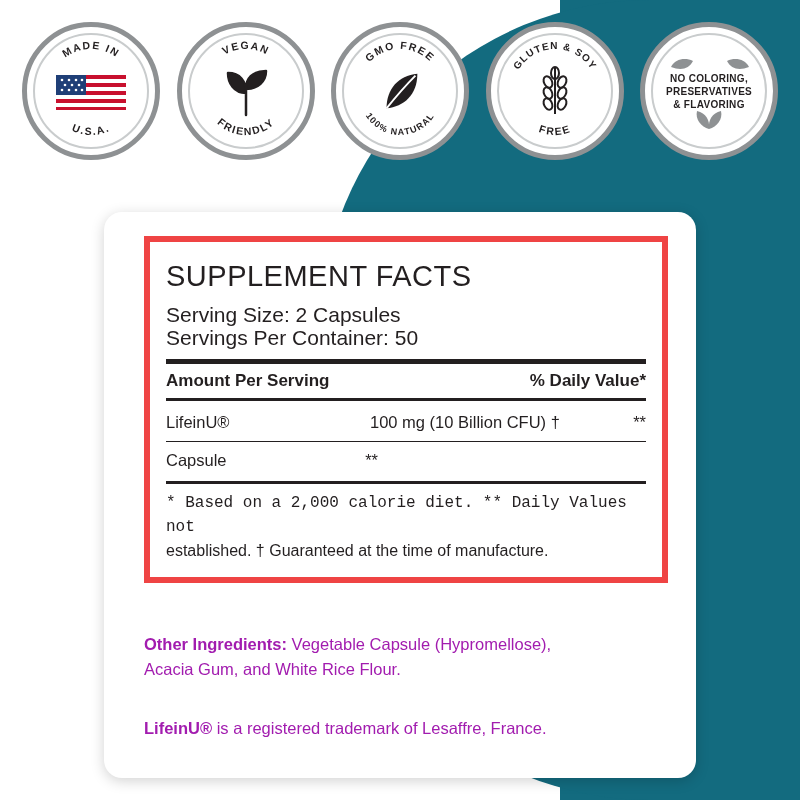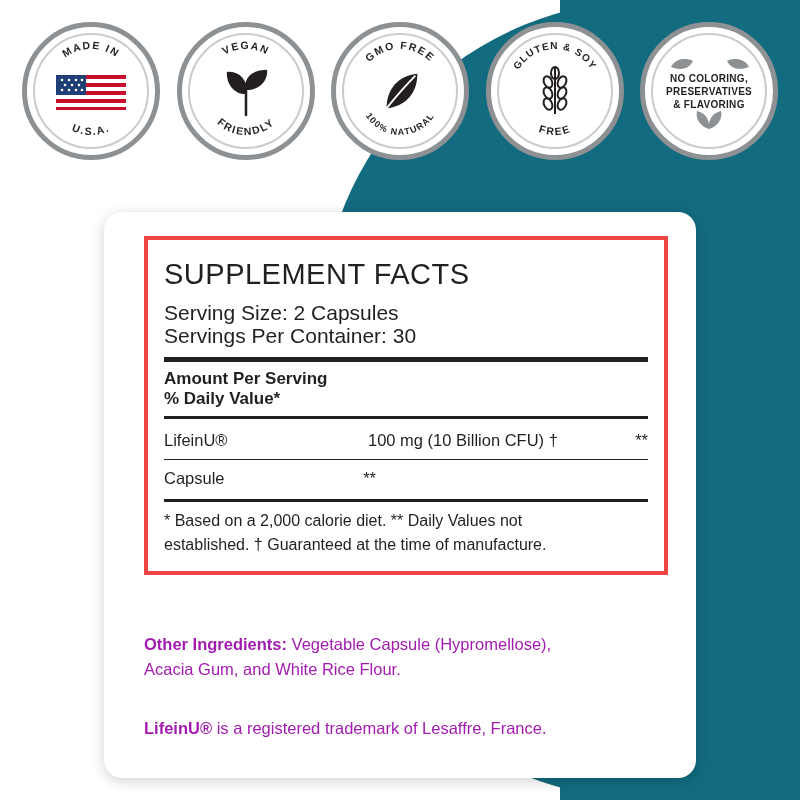--- a/index.html
+++ b/index.html
@@ -100,21 +100,21 @@
     border-radius: 18px;
     box-shadow: 0 3px 14px rgba(0,0,0,0.18);
     z-index: 2;
   }
   #facts-box {
     position: absolute;
     left: 144px;
     top: 236px;
     width: 524px;
     box-sizing: border-box;
-    border: 4px solid #ef4444;
+    border: 6px solid #ef4444;
     background: #ffffff;
     padding: 16px 16px 14px 16px;
     z-index: 3;
     color: #231f20;
   }
   #facts-title {
     font-size: 29px;
     letter-spacing: 0.5px;
     margin: 2px 0 10px 0;
     font-weight: normal;
@@ -137,21 +137,20 @@
   }
   .row {
     display: flex;
     align-items: baseline;
     font-size: 16.5px;
   }
   .row-head {
     font-weight: bold;
     justify-content: space-between;
     font-size: 17px;
-    flex-direction: column;
   }
   .nutri-name { width: 178px; flex: 0 0 178px; }
   .nutri-amount { flex: 1 1 auto; margin-left: 26px; }
   .nutri-dv { width: 34px; flex: 0 0 34px; text-align: right; }
   .sub-line {
     font-size: 16.5px;
     line-height: 24px;
   }
   .sub-line i { font-style: italic; }
   .footnote {
@@ -288,21 +287,21 @@
     </svg>
   </div>
 
 </div>
 
 <div id="panel-shadow"></div>
 
 <div id="facts-box">
   <div id="facts-title">SUPPLEMENT FACTS</div>
   <div class="serving-line">Serving Size: 2 Capsules</div>
-  <div class="serving-line">Servings Per Container: 30</div>
+  <div class="serving-line">Servings Per Container: 50</div>
 
   <div class="rule-thick"></div>
 
   <div class="row row-head">
     <span>Amount Per Serving</span>
     <span>% Daily Value*</span>
   </div>
 
   <div class="rule-med"></div>
 
@@ -314,21 +313,21 @@
 
   <div class="rule-thin"></div>
 
   <div class="row">
     <span class="nutri-name">Capsule</span>
     <span class="nutri-dv">**</span>
   </div>
 
   <div class="rule-med" style="margin-top:11px;"></div>
 
-  <div class="footnote" style="margin-top:6px;">* Based on a 2,000 calorie diet. ** Daily Values not</div>
+  <div class="footnote" style="margin-top:6px;font-family:Liberation Mono, monospace;">* Based on a 2,000 calorie diet. ** Daily Values not</div>
   <div class="footnote">established. † Guaranteed at the time of manufacture.</div>
 </div>
 
 <div id="other-block">
   <div>
     <b>Other Ingredients:</b><span> Vegetable Capsule (Hypromellose),</span>
   </div>
   <div>Acacia Gum, and White Rice Flour.</div>
   <div id="trademark-line">
     <b>LifeinU®</b><span> is a registered trademark of Lesaffre, France.</span>

